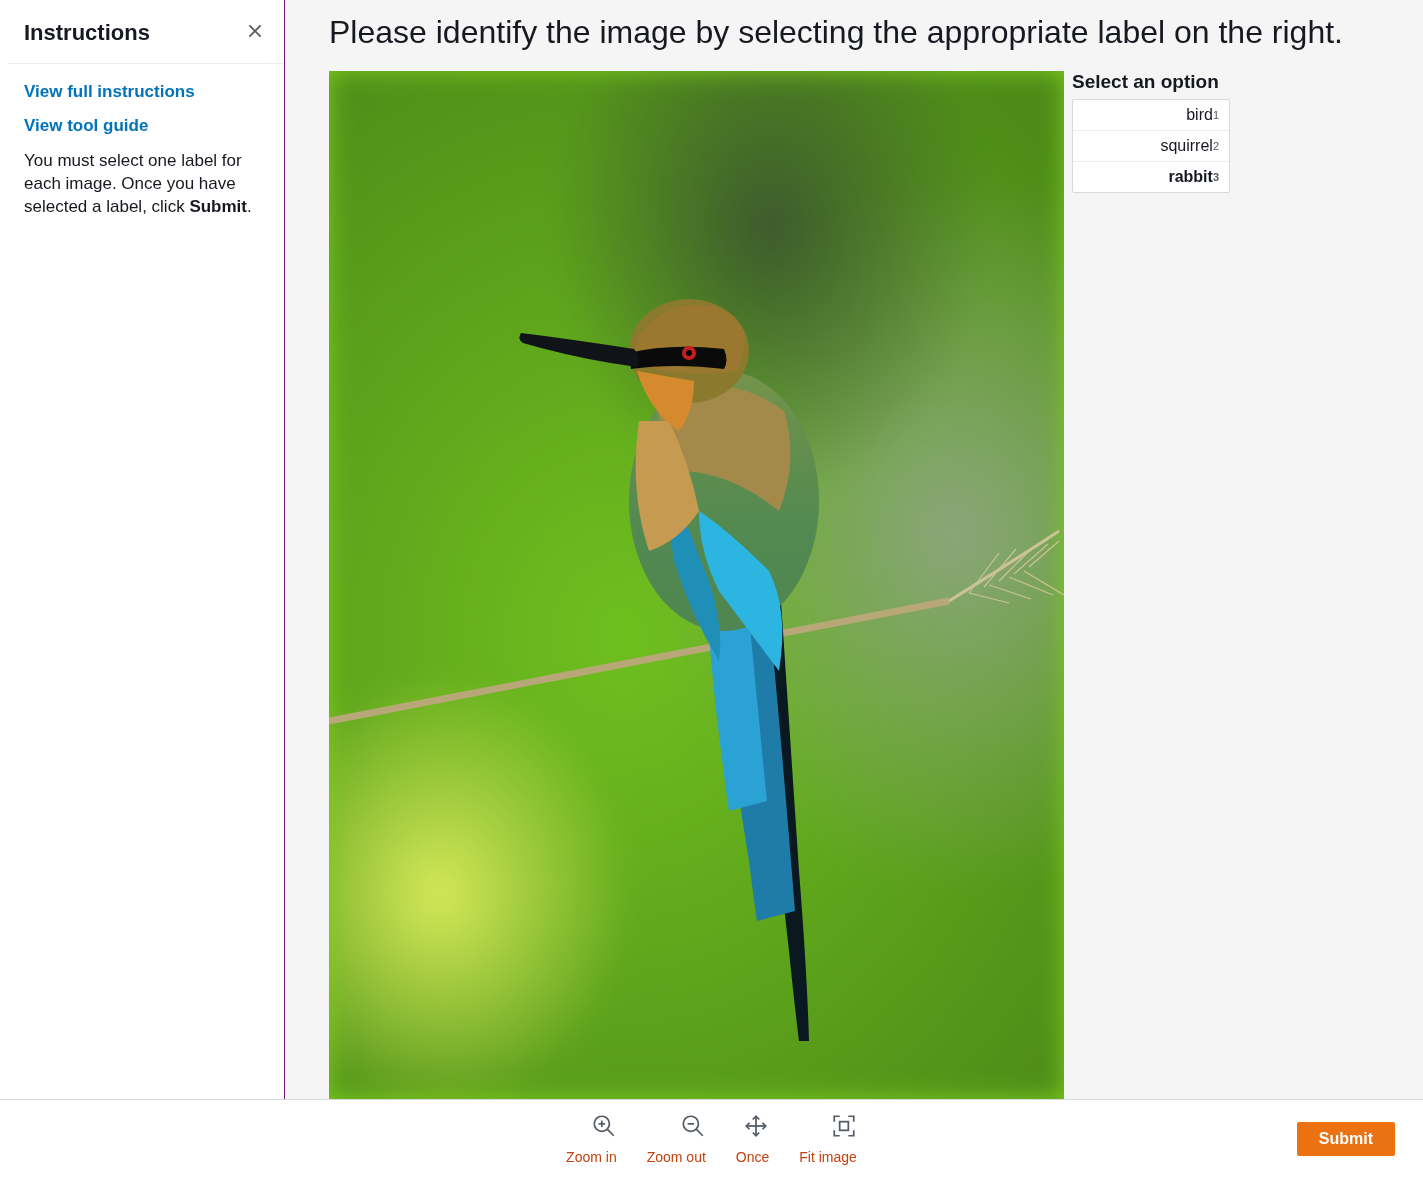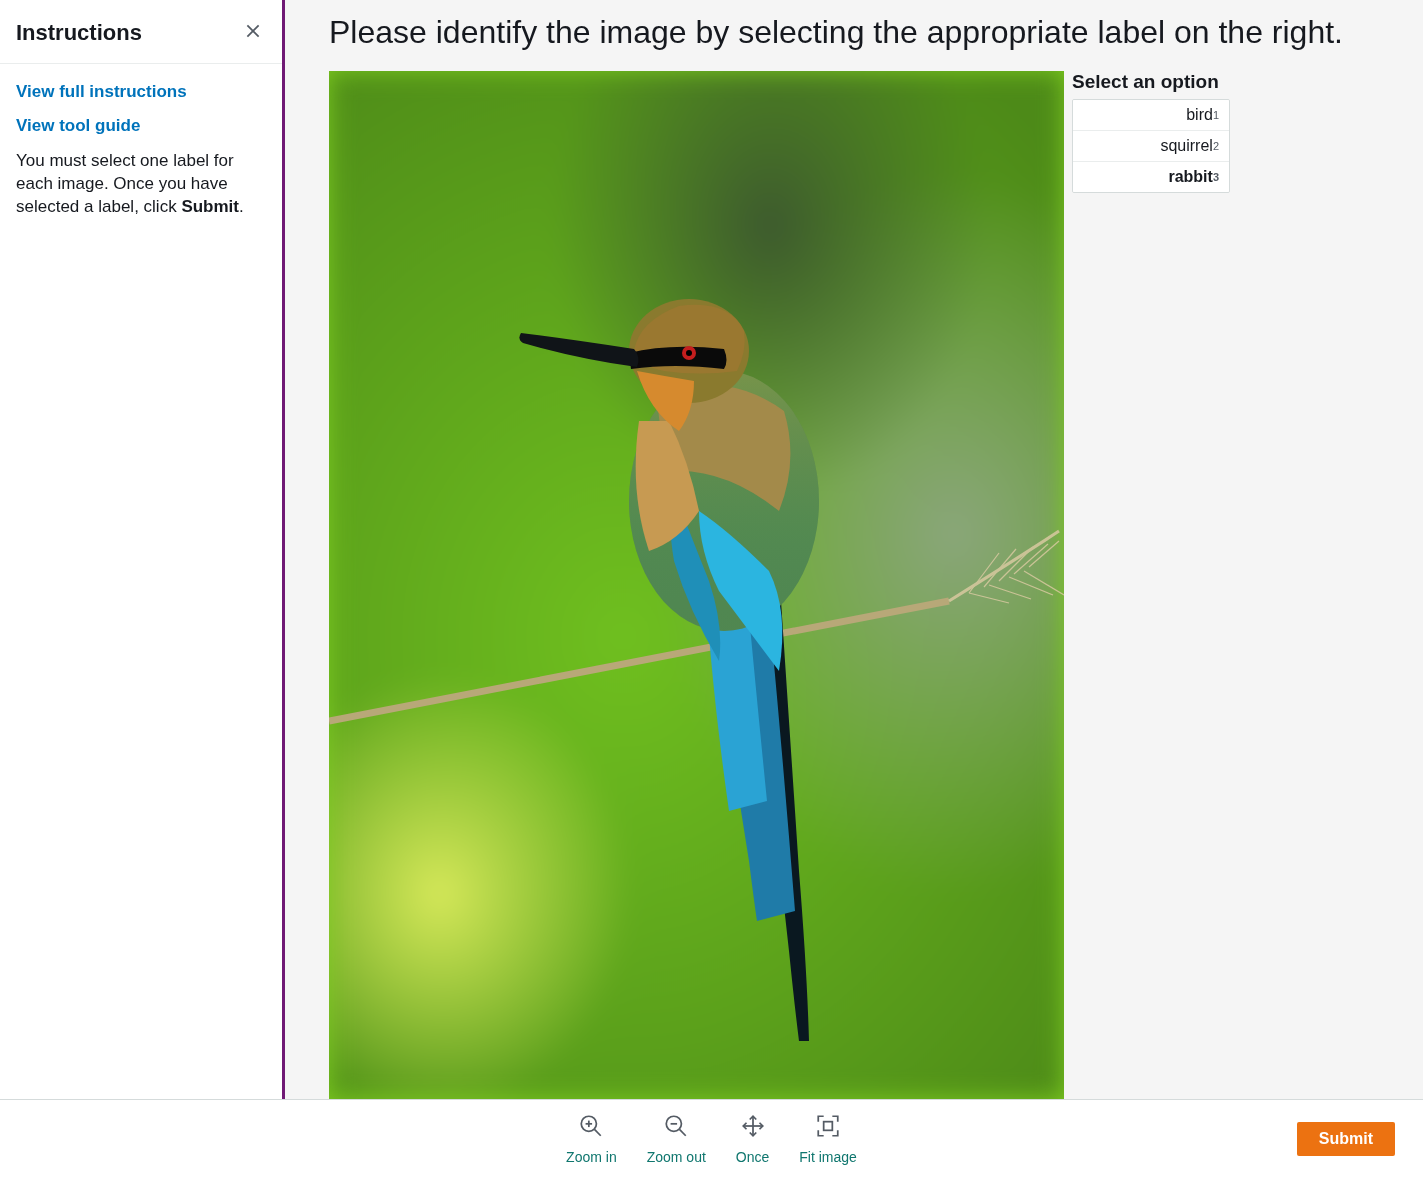--- a/index.html
+++ b/index.html
@@ -17,24 +17,25 @@
   flex-direction: column;
   height: 100%;
 }
 .main-row {
   display: flex;
   flex: 1;
   min-height: 0;
 }
 .sidebar {
   width: 285px;
-  border-right: 3px solid #701a75;
+  border-right: 1px solid #701a75;
   background: #fff;
   display: flex;
   flex-direction: column;
+  padding-left: 8px;
 }
 .sidebar-header {
   display: flex;
   align-items: center;
   justify-content: space-between;
   padding: 18px 16px 16px 16px;
   border-bottom: 1px solid #eaeded;
 }
 .sidebar-title {
   font-size: 22px;
@@ -135,26 +136,26 @@
   justify-content: center;
   position: relative;
 }
 .tools {
   display: flex;
   gap: 30px;
 }
 .tool {
   display: flex;
   flex-direction: column;
-  align-items: center;
+  align-items: flex-end;
   gap: 10px;
   background: none;
   border: none;
   cursor: pointer;
-  color: #0f766e;
+  color: #c2410c;
   font-size: 14px;
 }
 .tool svg { width: 26px; height: 26px; }
 .submit {
   position: absolute;
   right: 28px;
   top: 50%;
   transform: translateY(-50%);
   background: #ec7211;
   color: #fff;

